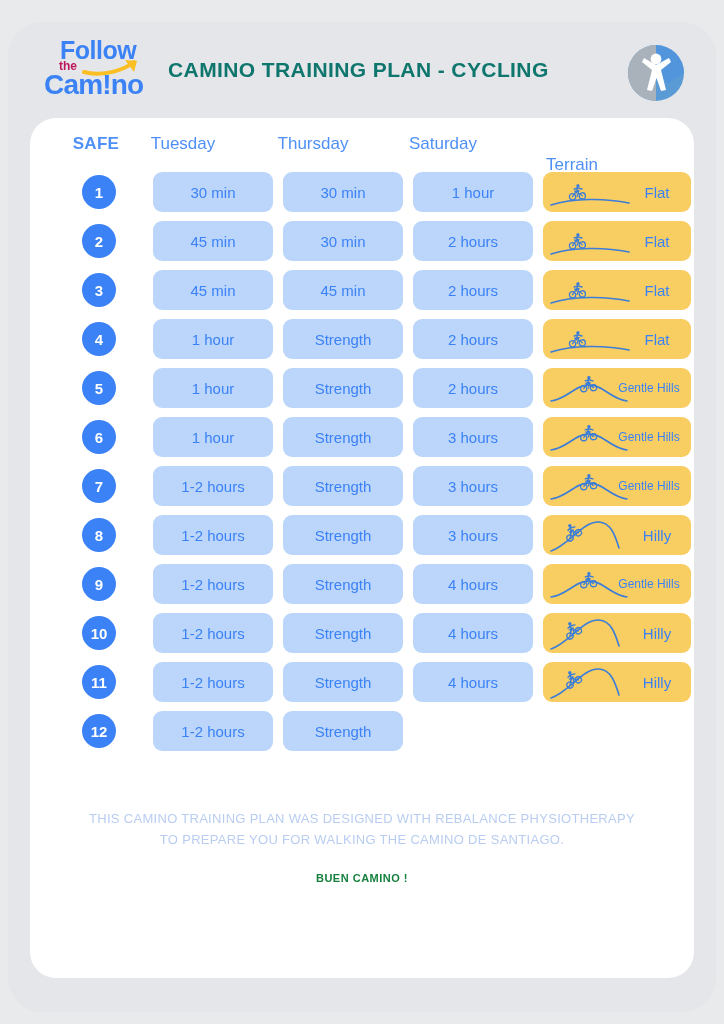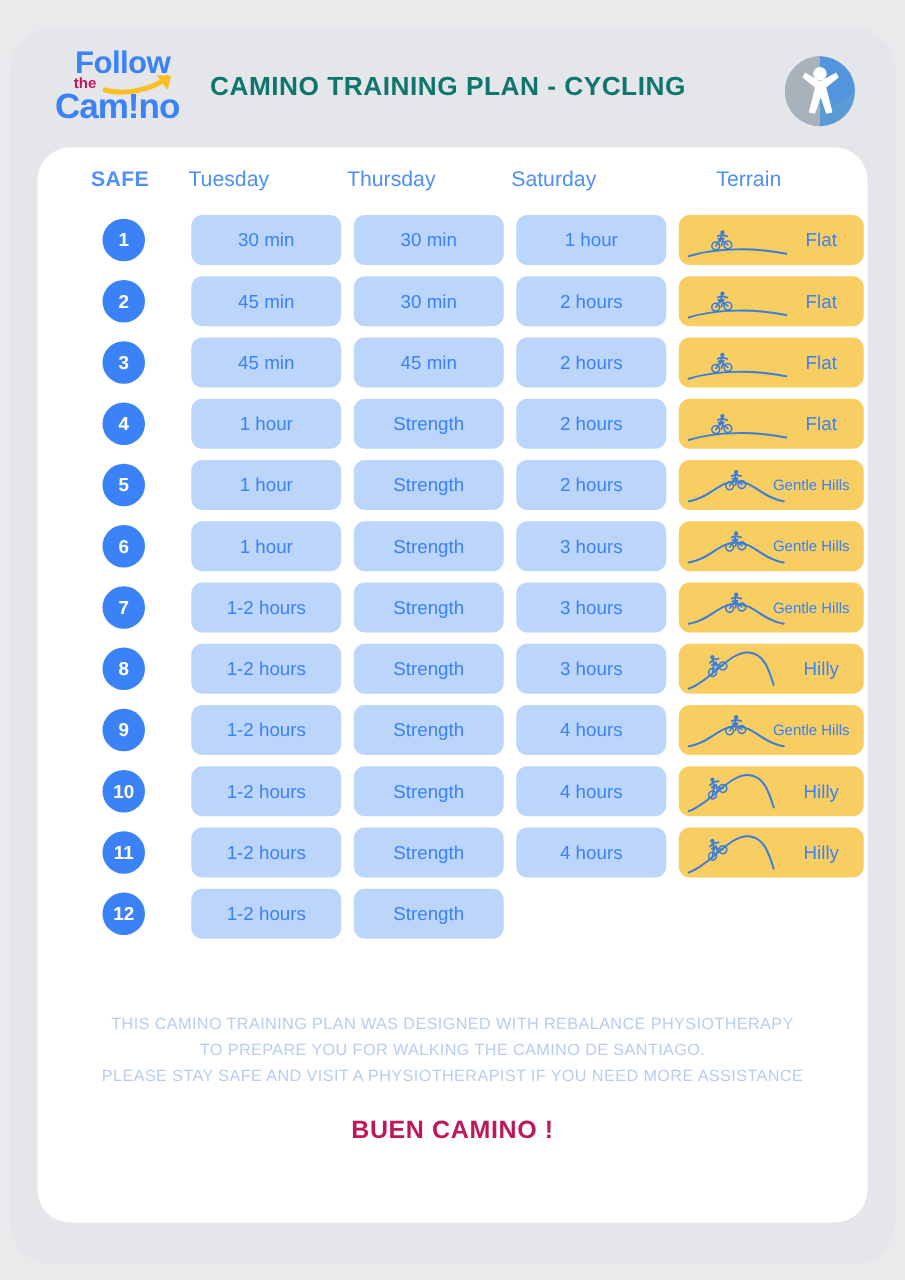--- a/index.html
+++ b/index.html
@@ -134,21 +134,21 @@
     top: 16px;
     font-size: 17px;
     color: #4f90f7;
     text-align: center;
     font-family: "Liberation Sans", sans-serif;
   }
   .col-head.week   { left: 30px;  width: 72px; font-weight: bold; letter-spacing: 0.3px; }
   .col-head.c1     { left: 93px;  width: 120px; }
   .col-head.c2     { left: 223px; width: 120px; }
   .col-head.c3     { left: 353px; width: 120px; }
-  .col-head.c4     { left: 495px; width: 148px; }
+  .col-head.c4     { left: 468px; width: 148px; margin-top: 21px; }
 
   .row {
     position: relative;
     height: 49px;
   }
 
   .week-badge {
     position: absolute;
     left: 52px;
     top: 5px;
@@ -229,23 +229,23 @@
   }
   .footer-line {
     font-size: 13px;
     color: #b9cdf2;
     letter-spacing: 0.3px;
     line-height: 21px;
     font-family: "Liberation Sans", sans-serif;
   }
   .footer-cta {
     margin-top: 22px;
-    font-size: 20px;
+    font-size: 11px;
     font-weight: bold;
-    color: #be185d;
+    color: #15803d;
     letter-spacing: 0.5px;
     font-family: "Liberation Sans", sans-serif;
   }
 </style>
 </head>
 <body>
 
 <div class="page">
 
   <div class="outer-frame"></div>
@@ -499,19 +499,18 @@
             <div class="pill c1">1-2 hours</div>
             <div class="pill c2">Strength</div>
           </div>
         </div>
     </div>
 
     <div class="footer">
       <div id="footer-lines">
           <div class="footer-line">THIS CAMINO TRAINING PLAN WAS DESIGNED WITH REBALANCE PHYSIOTHERAPY</div>
           <div class="footer-line">TO PREPARE YOU FOR WALKING THE CAMINO DE SANTIAGO.</div>
-          <div class="footer-line">PLEASE STAY SAFE AND VISIT A PHYSIOTHERAPIST IF YOU NEED MORE ASSISTANCE</div>
         </div>
       <div class="footer-cta">BUEN CAMINO !</div>
     </div>
   </div>
 
 </div>
 
 </body></html>

